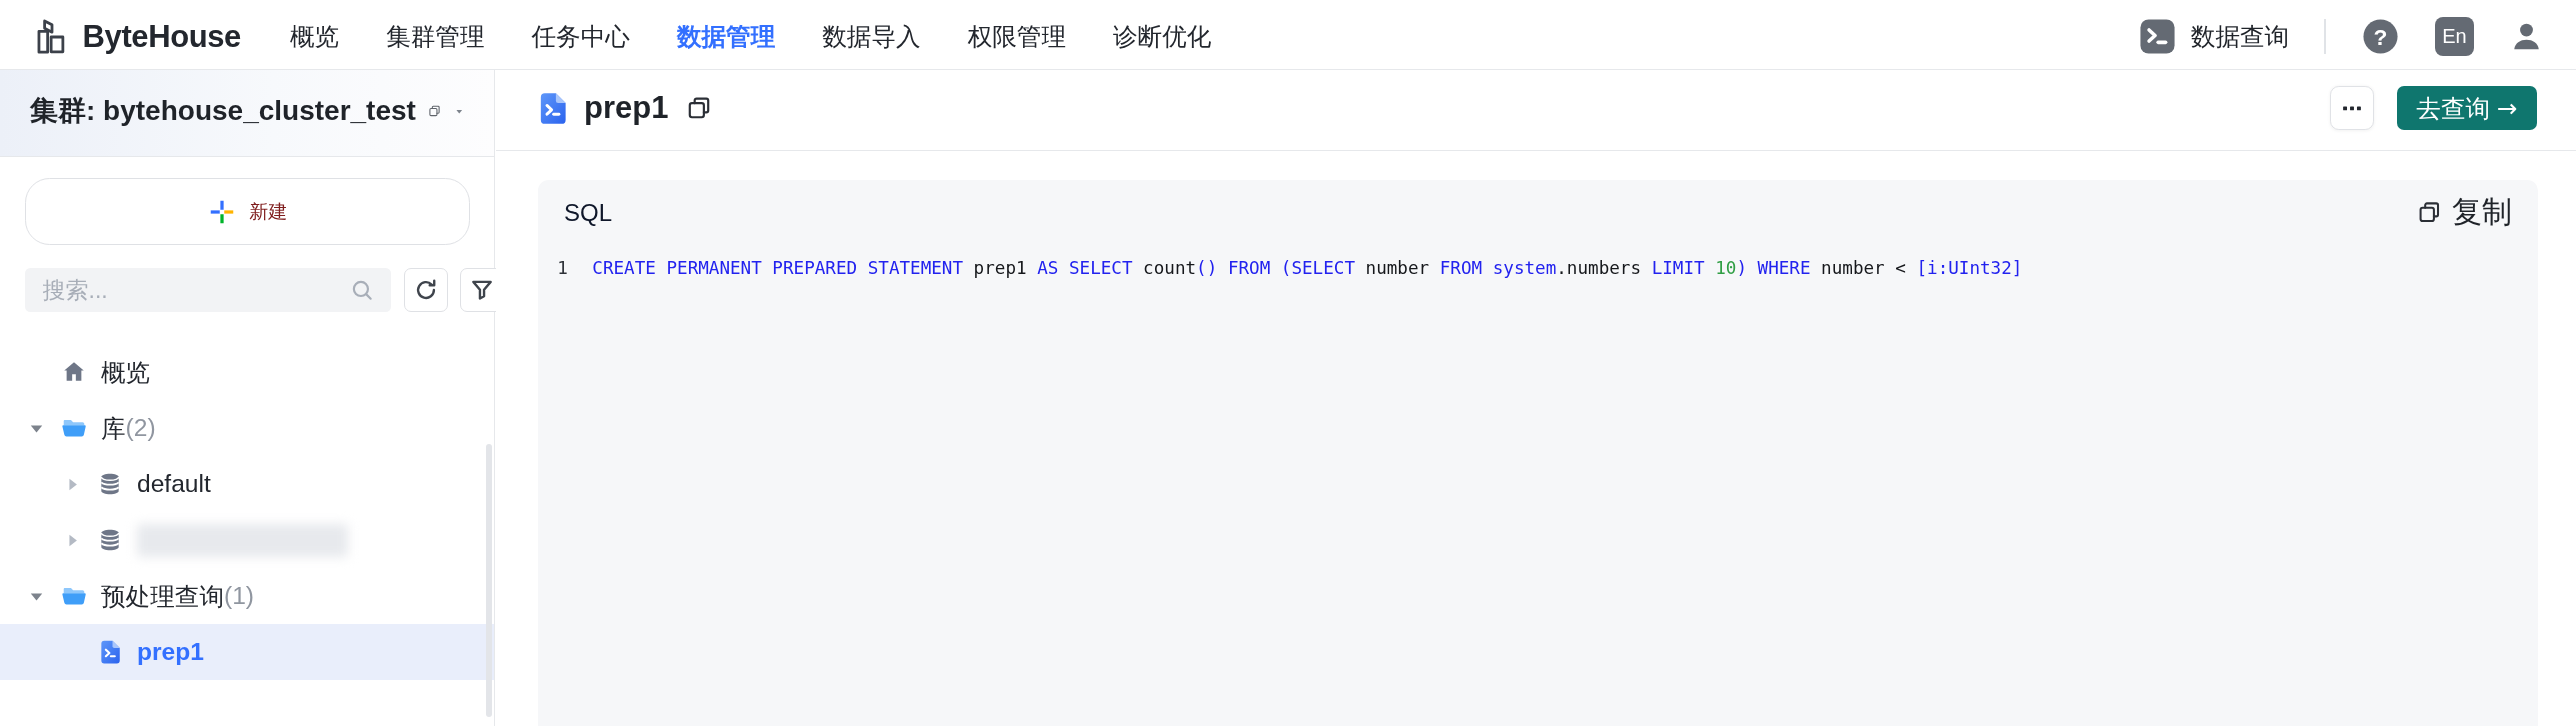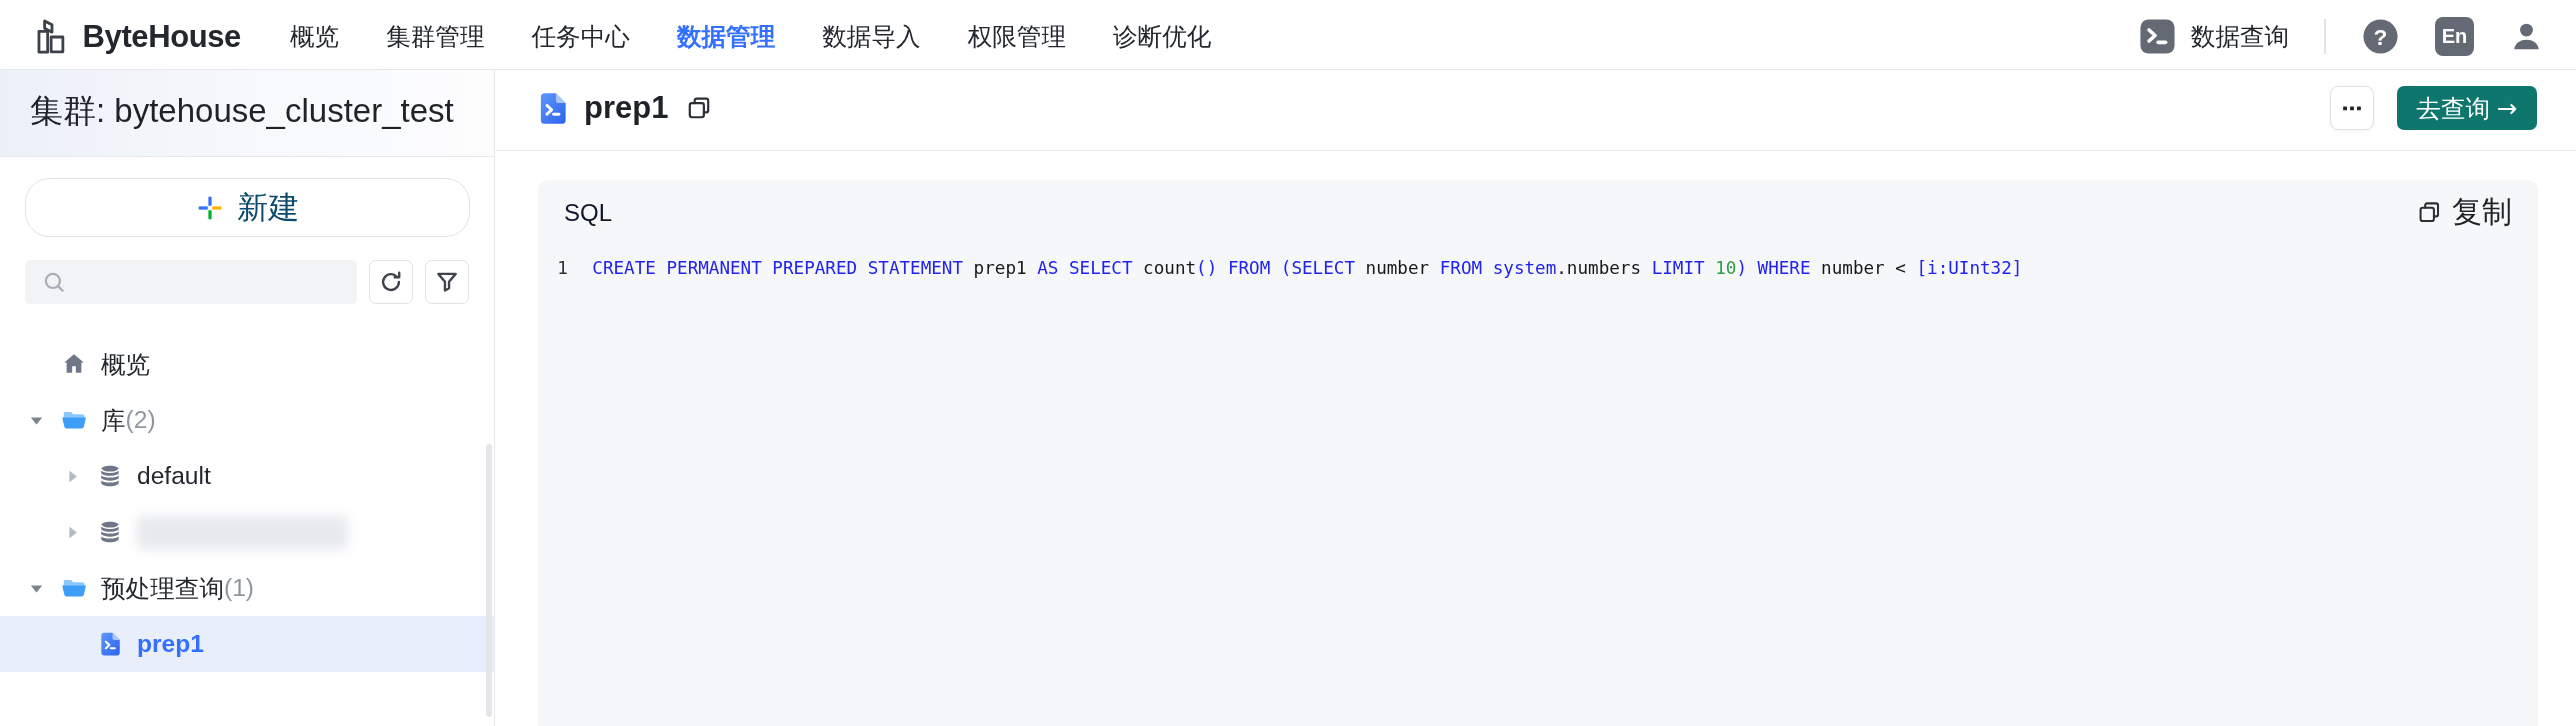--- a/index.html
+++ b/index.html
@@ -17,34 +17,34 @@
   .logo-mark{width:40px;height:40px}
   .logo-text{font-size:31px;font-weight:700;letter-spacing:-0.4px;color:#23272e}
   .nav{display:flex;gap:47px;margin-left:49px}
   .nav-item{font-size:24.6px;color:#23272e;cursor:pointer;white-space:nowrap}
   .nav-item.active{color:#3370ff;font-weight:600}
   .topbar-right{margin-left:auto;display:flex;align-items:center;gap:35px}
   .query-entry{display:flex;align-items:center;gap:14px;font-size:24.6px;font-weight:500;cursor:pointer}
   .badge-icon{width:39px;height:39px}
   .v-divider{width:1.8px;height:35px;background:#e0e3e7}
   .lang-badge{width:39px;height:39px;border-radius:8px;background:#646a73;color:#fff;
-    display:flex;align-items:center;justify-content:center;font-size:20px;font-weight:700;cursor:pointer}
+    display:flex;align-items:center;justify-content:center;font-size:20px;font-weight:400;cursor:pointer}
   .user-wrap{width:35px;height:35px;cursor:pointer}
   
   .sidebar{position:absolute;top:66px;left:0;bottom:0;width:495px;background:#fff;
     border-right:0.9px solid #e6e8eb;box-sizing:border-box}
   .cluster-header{height:91px;display:flex;align-items:center;gap:12.3px;padding:0 30px;
     background:linear-gradient(90deg,#ecf0f8 0%,#f7f9fc 55%,#fdfdfe 100%);
     border-bottom:0.9px solid #e6e8eb;cursor:pointer;box-sizing:border-box}
-  .cluster-label{font-size:33px;font-weight:400;color:#1f2329;white-space:nowrap}
+  .cluster-label{font-size:28px;font-weight:700;color:#1f2329;white-space:nowrap}
   .cluster-copy{width:26px;height:26px}
   .cluster-caret{width:21px;height:21px;margin-left:auto}
   .new-btn{display:flex;align-items:center;justify-content:center;gap:12.3px;
-    margin:21px 24.6px 0;width:calc(100% - 49px);height:59px;border:0.9px solid #dfe1e5;
-    border-radius:24.6px;background:#fff;font-size:31px;font-weight:500;color:#0c4a6e;
+    margin:21px 24.6px 0;width:calc(100% - 49px);height:67px;border:0.9px solid #dfe1e5;
+    border-radius:24.6px;background:#fff;font-size:19px;font-weight:500;color:#7f1d1d;
     cursor:pointer;font-family:inherit}
   .plus-ic{width:30px;height:30px}
   .search-row{display:flex;align-items:center;gap:12.3px;margin:23px 24.6px 0}
   .search-box{flex:1;height:44px;background:#f2f3f5;border-radius:5.3px;display:flex;
     align-items:center;padding:0 16px;gap:8.8px;box-sizing:border-box}
   .search-box input{flex:1;min-width:0;border:none;background:transparent;outline:none;
     font-size:23px;color:#23272e;font-family:inherit}
   .search-box input::placeholder{color:#a8aeb8}
   .search-ic{width:26px;height:26px;flex:none}
   .icon-btn{width:44px;height:44px;flex:none;border:0.9px solid #dfe1e5;border-radius:7px;
@@ -167,20 +167,21 @@
       <rect x="10.7" y="3" width="2.6" height="7.2" fill="#3370ff"></rect>
       <rect x="10.7" y="13.8" width="2.6" height="7.2" fill="#00b42a"></rect>
       <rect x="3" y="10.7" width="7.2" height="2.6" fill="#3370ff"></rect>
       <rect x="13.8" y="10.7" width="7.2" height="2.6" fill="#ffb400"></rect>
         </svg>
       </span>
     <span>新建</span>
   </button>
   <div class="search-row">
     <div class="search-box">
+      <input placeholder="搜索..." style="">
       <span class="search-ic">
           <svg viewBox="0 0 24 24" fill="none" stroke="#a8aeb8" stroke-width="2" stroke-linecap="round" style="width: 100%; height: 100%;">
       <circle cx="11" cy="11" r="6.5"></circle>
             <path d="m15.8 15.8 4.2 4.2"></path>
           </svg>
         </span>
     </div>
     <button class="icon-btn">
       <span class="ic">
           <svg viewBox="0 0 24 24" fill="none" stroke="#3f444c" stroke-width="2.2" stroke-linecap="round" stroke-linejoin="round" style="width: 100%; height: 100%;">

